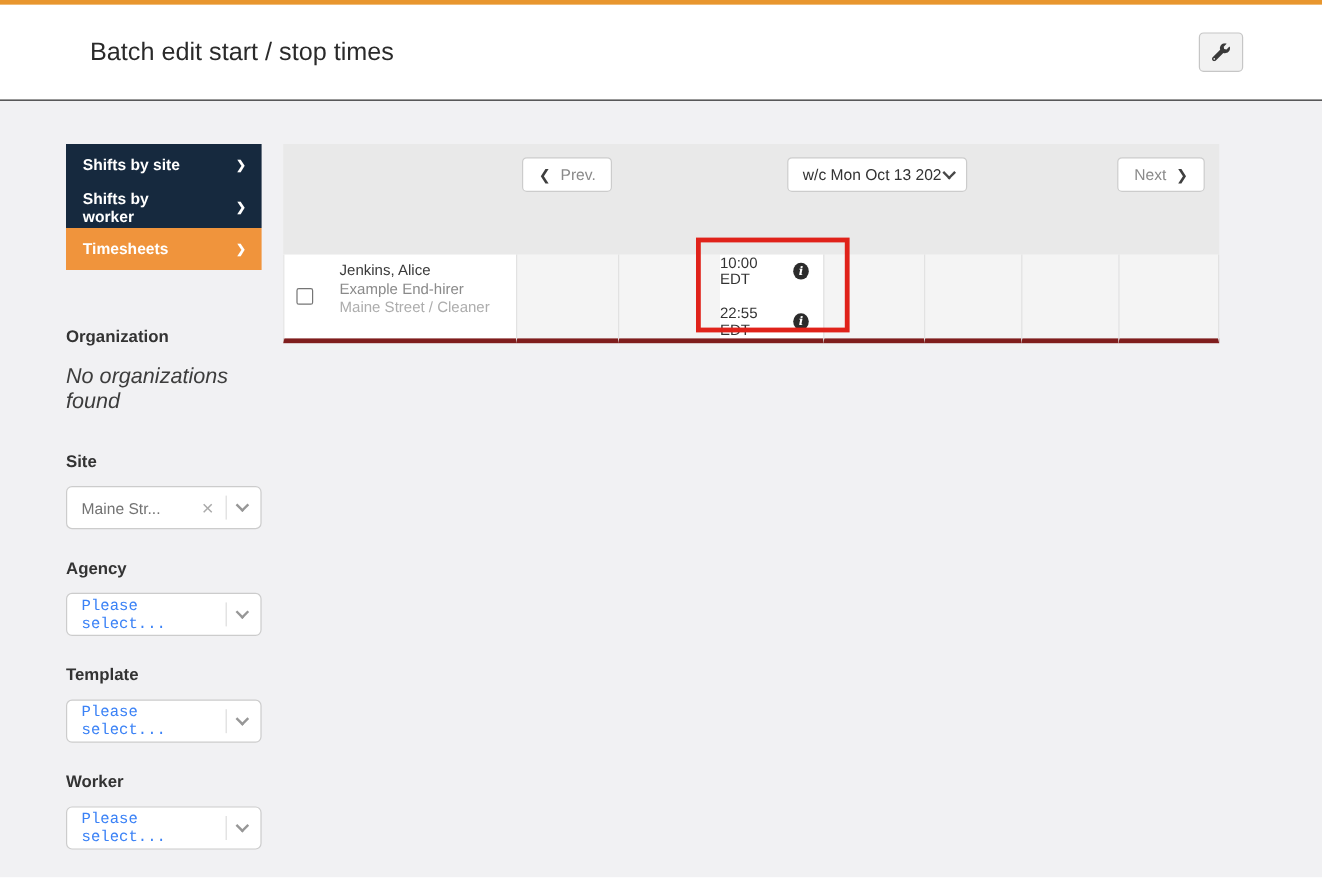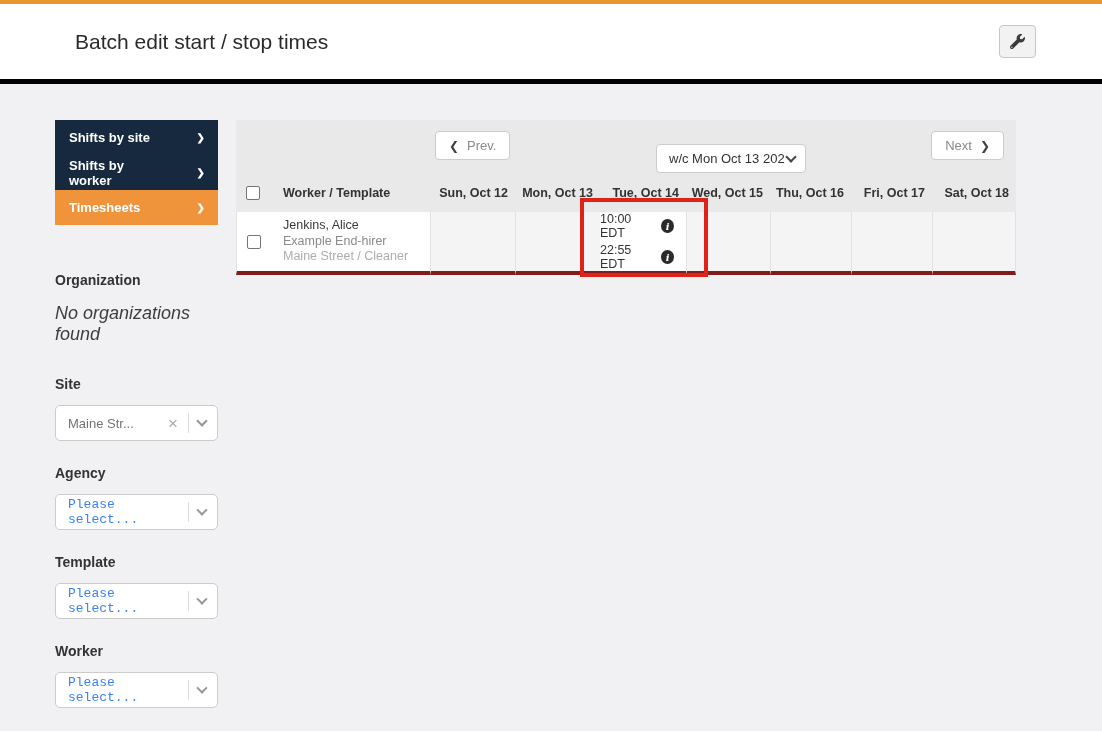--- a/index.html
+++ b/index.html
@@ -8,21 +8,21 @@
     font-family:"Liberation Sans", sans-serif;
     background:#fff; color:#333; overflow:hidden;
   }
   .viewport { position:relative; width:1102px; height:732px; background:#fff; }
 
   
   .top-strip { height:4px; background:#e8962e; }
 
   
   .page-header {
-    height:80px; background:#fff; border-bottom:5px solid #000000;
+    height:80px; background:#fff; border-bottom:1px solid #000000;
     display:flex; align-items:center; padding:0 66px 0 75px;
   }
   .page-title { font-size:21px; font-weight:400; color:#2a2a2a; }
   .settings-btn {
     margin-left:auto; width:37px; height:33px; background:#f2f2f2;
     border:1px solid #c6c6c6; border-radius:4px;
     display:flex; align-items:center; justify-content:center; cursor:pointer;
   }
 
   
@@ -64,21 +64,21 @@
   .table-head { position:relative; background:#e9e9e9; height:92px; }
   .nav-btn {
     position:absolute; top:11px; height:29px; background:#fff; border:1px solid #ccc;
     border-radius:4px; display:inline-flex; align-items:center; gap:8px;
     padding:0 13px; font-size:13px; color:#8a8a8a; cursor:pointer;
   }
   .btn-chev { color:#3f3f3f; font-size:12px; }
   .prev-btn { left:199px; }
   .next-btn { right:12px; }
   .week-select {
-    position:absolute; left:420px; top:24px; width:150px; height:29px;
+    position:absolute; left:420px; top:11px; width:150px; height:29px;
     background:#fff; border:1px solid #ccc; border-radius:4px;
     display:flex; align-items:center; justify-content:space-between;
     padding:0 10px 0 12px; font-size:13px; color:#333; cursor:pointer;
   }
   .grid-row {
     display:grid;
     grid-template-columns:34px 160px 85px 85px 86px 84px 81px 81px 84px;
   }
   .col-row {
     position:absolute; left:0; right:0; bottom:0; height:38px;
@@ -96,21 +96,21 @@
   .cb-cell { background:#fff; border-left:1px solid #e3e3e3;
     display:flex; align-items:center; justify-content:center; }
   .name-cell { background:#fff; padding:6px 6px 0 13px; font-size:12.5px; line-height:15.5px; }
   .worker-name { color:#3a3a3a; }
   .end-hirer { color:#8a8a8a; }
   .site-role { color:#adadad; }
   .day-cell { background:#f4f4f4; border-left:1px solid #e2e2e2; }
   .day-cell.last { border-right:1px solid #e2e2e2; }
   .shift-cell {
     background:#fff; display:flex; flex-direction:column; align-items:flex-end;
-    justify-content:center; gap:3px; padding-right:12px; font-size:12.5px; color:#333;
+    justify-content:center; gap:14px; padding-right:12px; font-size:12.5px; color:#333;
   }
   .shift-entry { display:flex; align-items:center; gap:6px; }
   .info-icon {
     width:14px; height:14px; border-radius:50%; background:#2b2b2b; color:#fff;
     display:inline-flex; align-items:center; justify-content:center;
     font:italic 700 10px "DejaVu Serif", serif; cursor:pointer;
   }
   .red-highlight {
     position:absolute; left:344px; top:78px; width:128px; height:79px;
     border:4px solid #e0221a; pointer-events:none;
@@ -194,33 +194,20 @@
         </button>
         <div class="week-select">
           <span>w/c Mon Oct 13 202</span>
           <span class="chev-down dark"></span>
         </div>
         <button class="nav-btn next-btn">
           <span>Next</span>
           <span class="btn-chev">❯</span>
         </button>
 
-        <div class="grid-row col-row">
-          <div class="col-cb">
-            <span class="checkbox"></span>
-          </div>
-          <div class="col-name">Worker / Template</div>
-          <div class="col-day">Sun, Oct 12</div>
-          <div class="col-day">Mon, Oct 13</div>
-          <div class="col-day">Tue, Oct 14</div>
-          <div class="col-day">Wed, Oct 15</div>
-          <div class="col-day">Thu, Oct 16</div>
-          <div class="col-day">Fri, Oct 17</div>
-          <div class="col-day">Sat, Oct 18</div>
-        </div>
       </div>
 
       <div class="grid-row data-row">
         <div class="cell cb-cell">
           <span class="checkbox"></span>
         </div>
         <div class="cell name-cell">
           <div class="worker-name">Jenkins, Alice</div>
           <div class="end-hirer">Example End-hirer</div>
           <div class="site-role">Maine Street / Cleaner</div>

